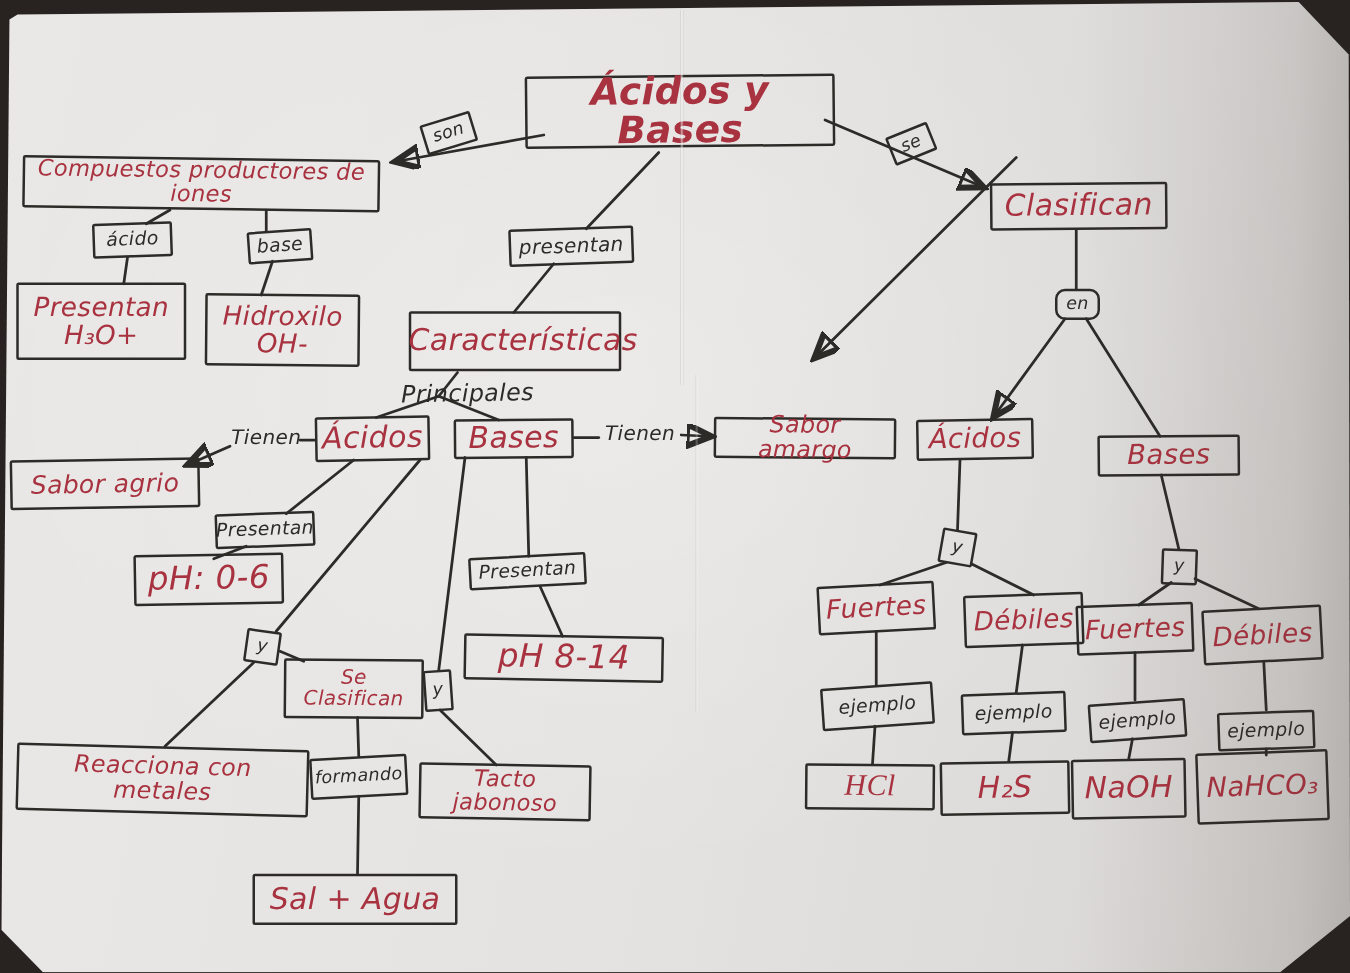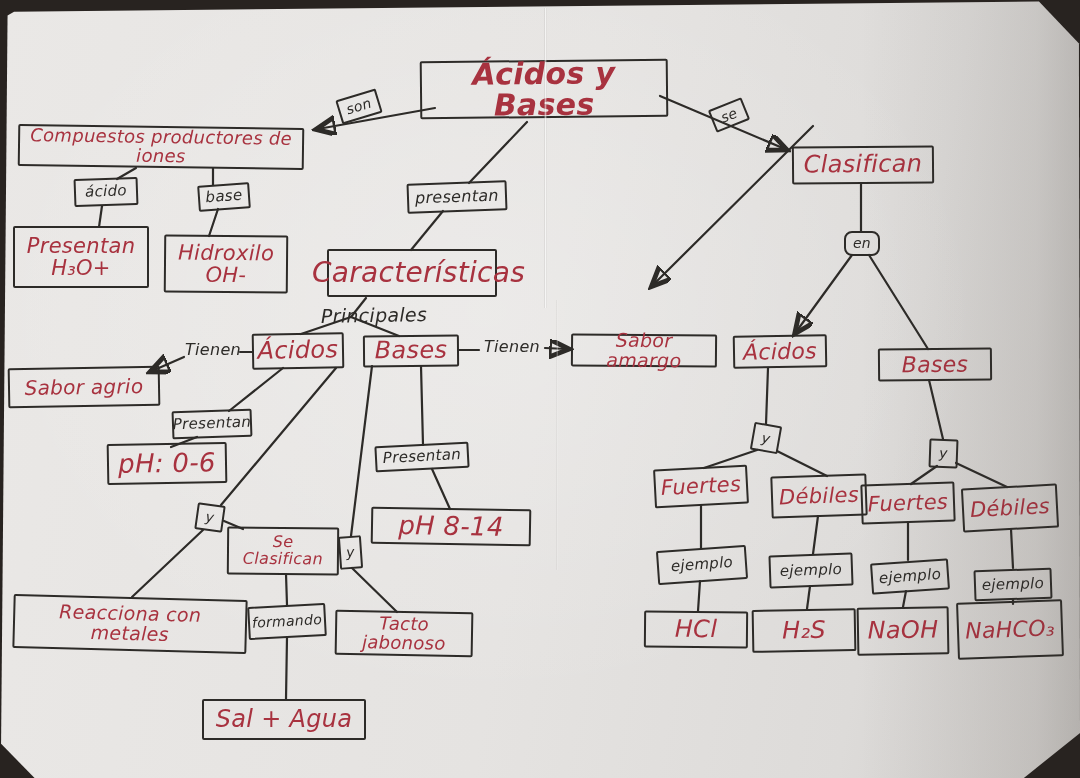--- a/index.html
+++ b/index.html
@@ -141,21 +141,21 @@
     <span>H₃O+</span>
   </div>
   <div class="node" style="left:164px;top:235px;width:124px;height:58px;font-size:21px;transform:rotate(0.5deg);">
     <span>Hidroxilo</span>
     <span>OH-</span>
   </div>
 
   <div class="node black" style="left:407px;top:182px;width:100px;height:30px;font-size:16px;transform:rotate(-2deg);">
       <span>presentan</span>
     </div>
-  <div class="node" style="left:327px;top:249px;width:170px;height:48px;font-size:28px;padding-left:16px;">
+  <div class="node" style="left:327px;top:249px;width:170px;height:48px;font-size:24px;padding-left:16px;">
       <span>Características</span>
     </div>
   <div class="node black noborder" style="left:318px;top:303px;width:112px;height:26px;font-size:19px;transform:rotate(-1deg);">
       <span>Principales</span>
     </div>
 
   <div class="node" style="left:252px;top:333px;width:92px;height:36px;font-size:24px;transform:rotate(-1deg);">
       <span>Ácidos</span>
     </div>
   <div class="node" style="left:363px;top:335px;width:96px;height:32px;font-size:24px;transform:rotate(-0.5deg);">
@@ -252,21 +252,21 @@
   <div class="node black" style="left:769px;top:554px;width:84px;height:33px;font-size:15px;transform:rotate(-2deg);">
       <span>ejemplo</span>
     </div>
   <div class="node black" style="left:871px;top:561px;width:78px;height:31px;font-size:15px;transform:rotate(-4deg);">
       <span>ejemplo</span>
     </div>
   <div class="node black" style="left:974px;top:569px;width:78px;height:31px;font-size:15px;transform:rotate(-2deg);">
       <span>ejemplo</span>
     </div>
 
-  <div class="node" style="left:644px;top:611px;width:104px;height:37px;font-size:24px;transform:rotate(0.5deg);">
+  <div class="node" style="left:644px;top:611px;width:104px;height:37px;font-size:24px;transform:rotate(0.5deg);font-family:Liberation Serif, serif;">
       <span>HCl</span>
     </div>
   <div class="node" style="left:752px;top:609px;width:104px;height:43px;font-size:24px;transform:rotate(-1deg);">
       <span>H₂S</span>
     </div>
   <div class="node" style="left:857px;top:607px;width:92px;height:48px;font-size:24px;transform:rotate(-1deg);">
       <span>NaOH</span>
     </div>
   <div class="node" style="left:957px;top:601px;width:106px;height:57px;font-size:22px;transform:rotate(-2deg);">
       <span>NaHCO₃</span>

